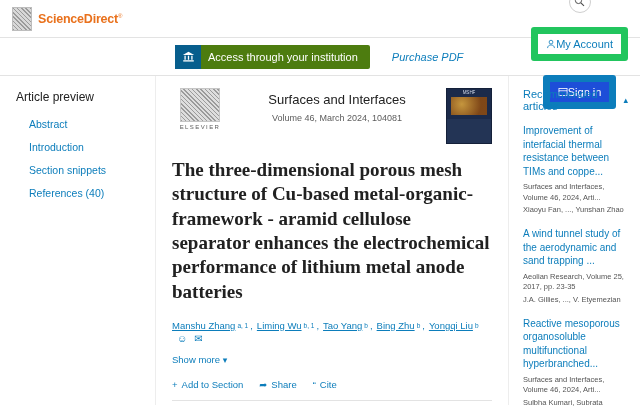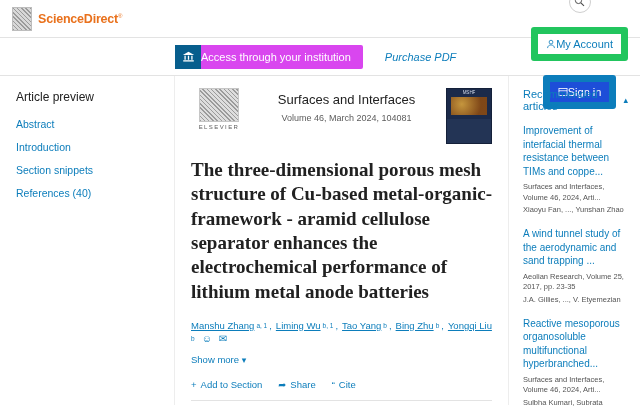--- a/index.html
+++ b/index.html
@@ -74,52 +74,52 @@
   .access-strip {
     height: 38px;
     border-bottom: 1px solid #e3e3e3;
     display: flex;
     align-items: center;
     padding-left: 175px;
     gap: 22px;
     background: #fff;
   }
   .access-btn {
-    background: #d946ef;
+    background: #4d7c0f;
     color: #fff;
     font-size: 11px;
     height: 24px;
-    display: flex; align-items: center; 
+    display: flex; align-items: center; gap: 7px;
     padding: 0 12px 0 0;
     border-radius: 2px;
   }
   .access-btn .ic {
     width: 26px; height: 24px;
     background: #075e8d;
     display: flex; align-items: center; justify-content: center;
   }
   .purchase { font-size: 11px; color: #0c7dbb; font-style: italic; }
 
   
   .body {
     display: flex;
     height: calc(406px - 77px);
   }
   .col-left {
-    width: 175px;
+    width: 156px;
     padding: 14px 10px 0 16px;
     border-right: 1px solid #ededed;
   }
   .col-left h4 {
     margin: 0 0 14px 0;
     font-size: 12px;
     font-weight: normal;
     color: #212121;
   }
-  .col-left ul { list-style: none; margin: 0; padding: 0; }
+  .col-left ul { list-style: none; margin: 13px; padding: 0; }
   .col-left li {
     font-size: 10.5px;
     color: #0c7dbb;
     margin-bottom: 11px;
   }
 
   .col-mid {
     flex: 1;
     padding: 12px 16px 9px 16px;
     position: relative;

